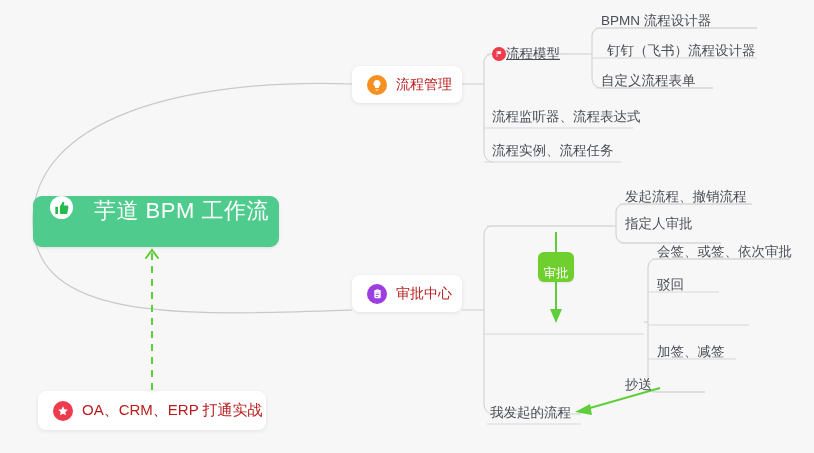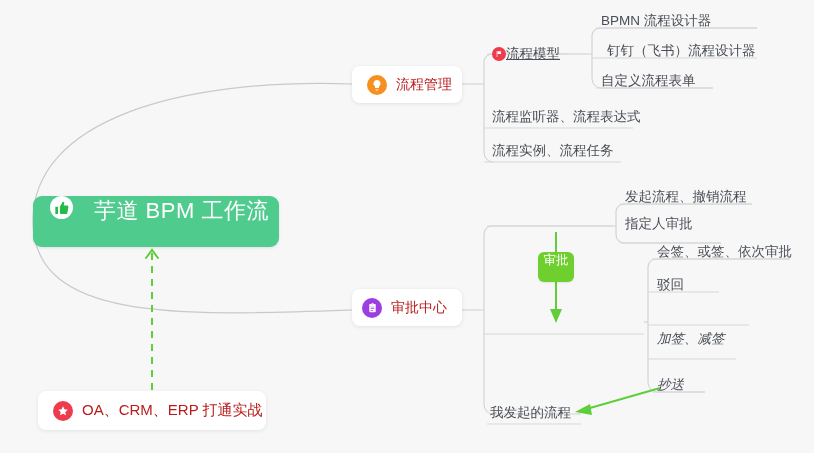--- a/index.html
+++ b/index.html
@@ -50,40 +50,40 @@
     border-radius:8px;
     box-shadow:0 1px 4px rgba(0,0,0,.09);
     display:flex;align-items:center;
     box-sizing:border-box;
     padding:0 15px;
   }
   .card .card-label{
     color:#b91c1c;font-size:14px;margin-left:9px;white-space:nowrap;
   }
   #node-liuchengguanli{left:352px;top:66px;width:110px;height:37px;}
-  #node-shenpizhongxin{left:352px;top:289px;width:110px;height:37px;justify-content:flex-end;}
+  #node-shenpizhongxin{left:352px;top:275px;width:110px;height:37px;}
   #node-oa{left:38px;top:391px;width:228px;height:39px;}
   #node-oa .card-label{font-size:15px;}
 
   
   .leaf{
     position:absolute;
     color:#4a4f57;font-size:13.5px;white-space:nowrap;
     display:flex;align-items:center;
     height:22px;
   }
   .leaf .leaf-label{margin-left:0;}
   .leaf.with-ico .leaf-label{text-decoration:underline;}
 
   
   .badge-shenpi{
     position:absolute;left:538px;top:252px;
     width:36px;height:30px;
     background:#6fcf2f;border-radius:6px;
-    display:flex;align-items:flex-start;justify-content:center;
+    display:flex;align-items:flex-end;justify-content:center;
     color:#ffffff;font-size:12.5px;
     box-shadow:0 1px 2px rgba(0,0,0,.08);
   }
 </style>
 </head>
 <body>
 
 <div id="canvas">
 
   <svg class="layer" viewBox="0 0 814 453">
@@ -210,24 +210,24 @@
   <div class="leaf" style="left:625px;top:213px;">
     <span class="leaf-label">指定人审批</span>
   </div>
 
   <div class="leaf" style="left:657px;top:241px;">
     <span class="leaf-label">会签、或签、依次审批</span>
   </div>
   <div class="leaf" style="left:657px;top:274px;">
     <span class="leaf-label">驳回</span>
   </div>
-  <div class="leaf" style="left:657px;top:328px;font-style:italic;">
+  <div class="leaf" style="left:657px;top:341px;">
     <span class="leaf-label">加签、减签</span>
   </div>
-  <div class="leaf" style="left:657px;top:374px;font-style:italic;">
+  <div class="leaf" style="left:625px;top:374px;">
     <span class="leaf-label">抄送</span>
   </div>
 
   <div class="badge-shenpi">
     <span>审批</span>
   </div>
 
   <div class="card" id="node-oa">
     <span class="ico ico-star">
       <svg width="12" height="12" viewBox="0 0 24 24" fill="#ffffff">

